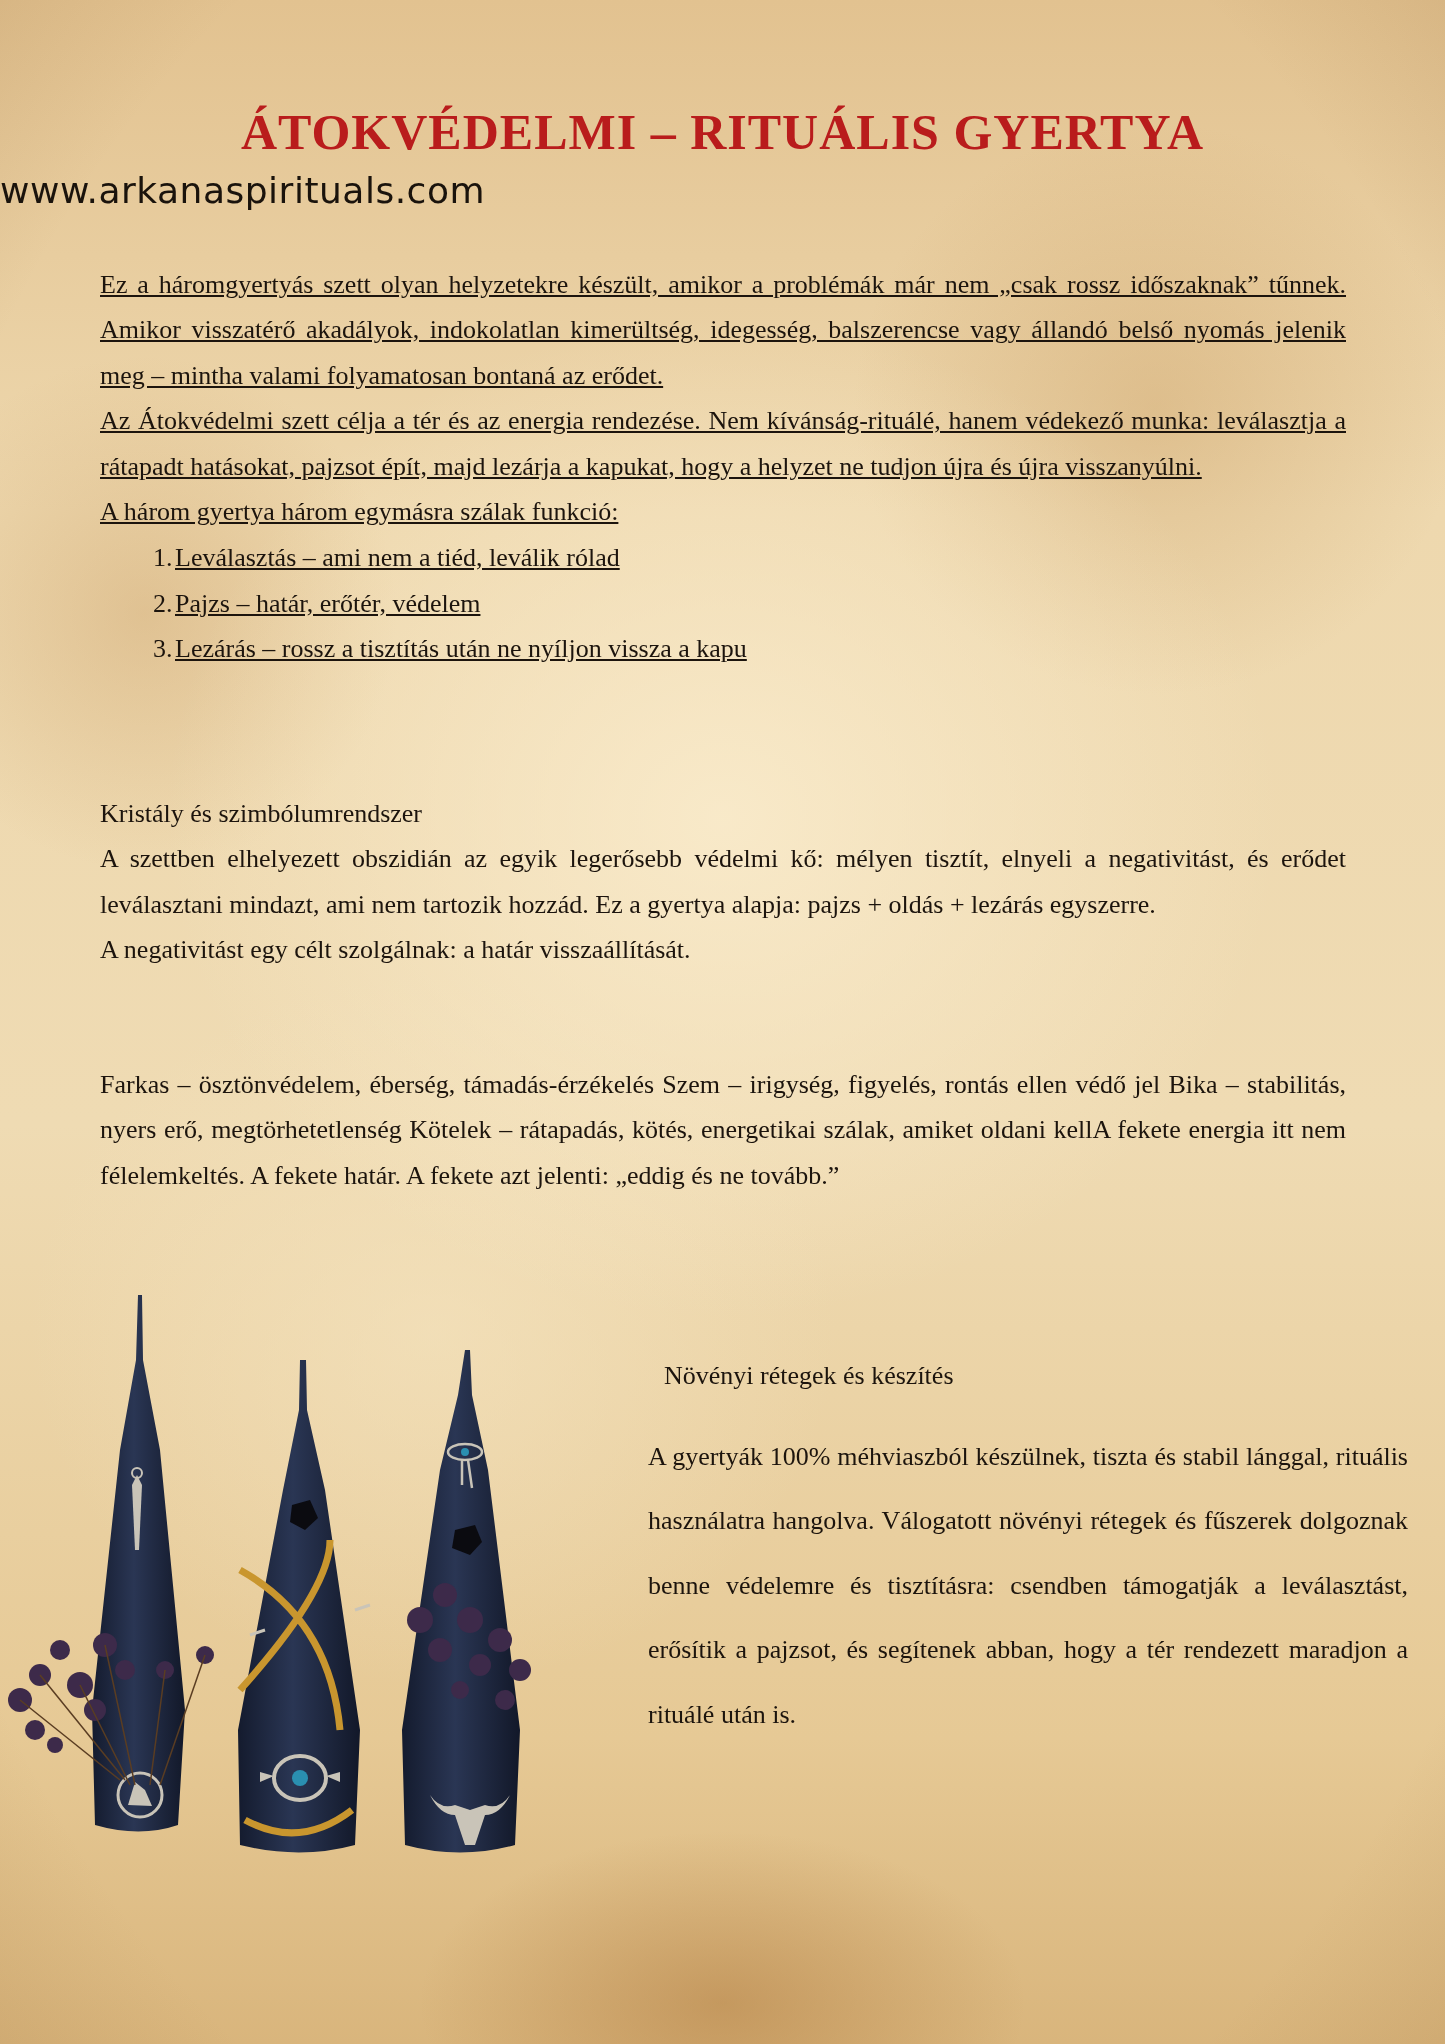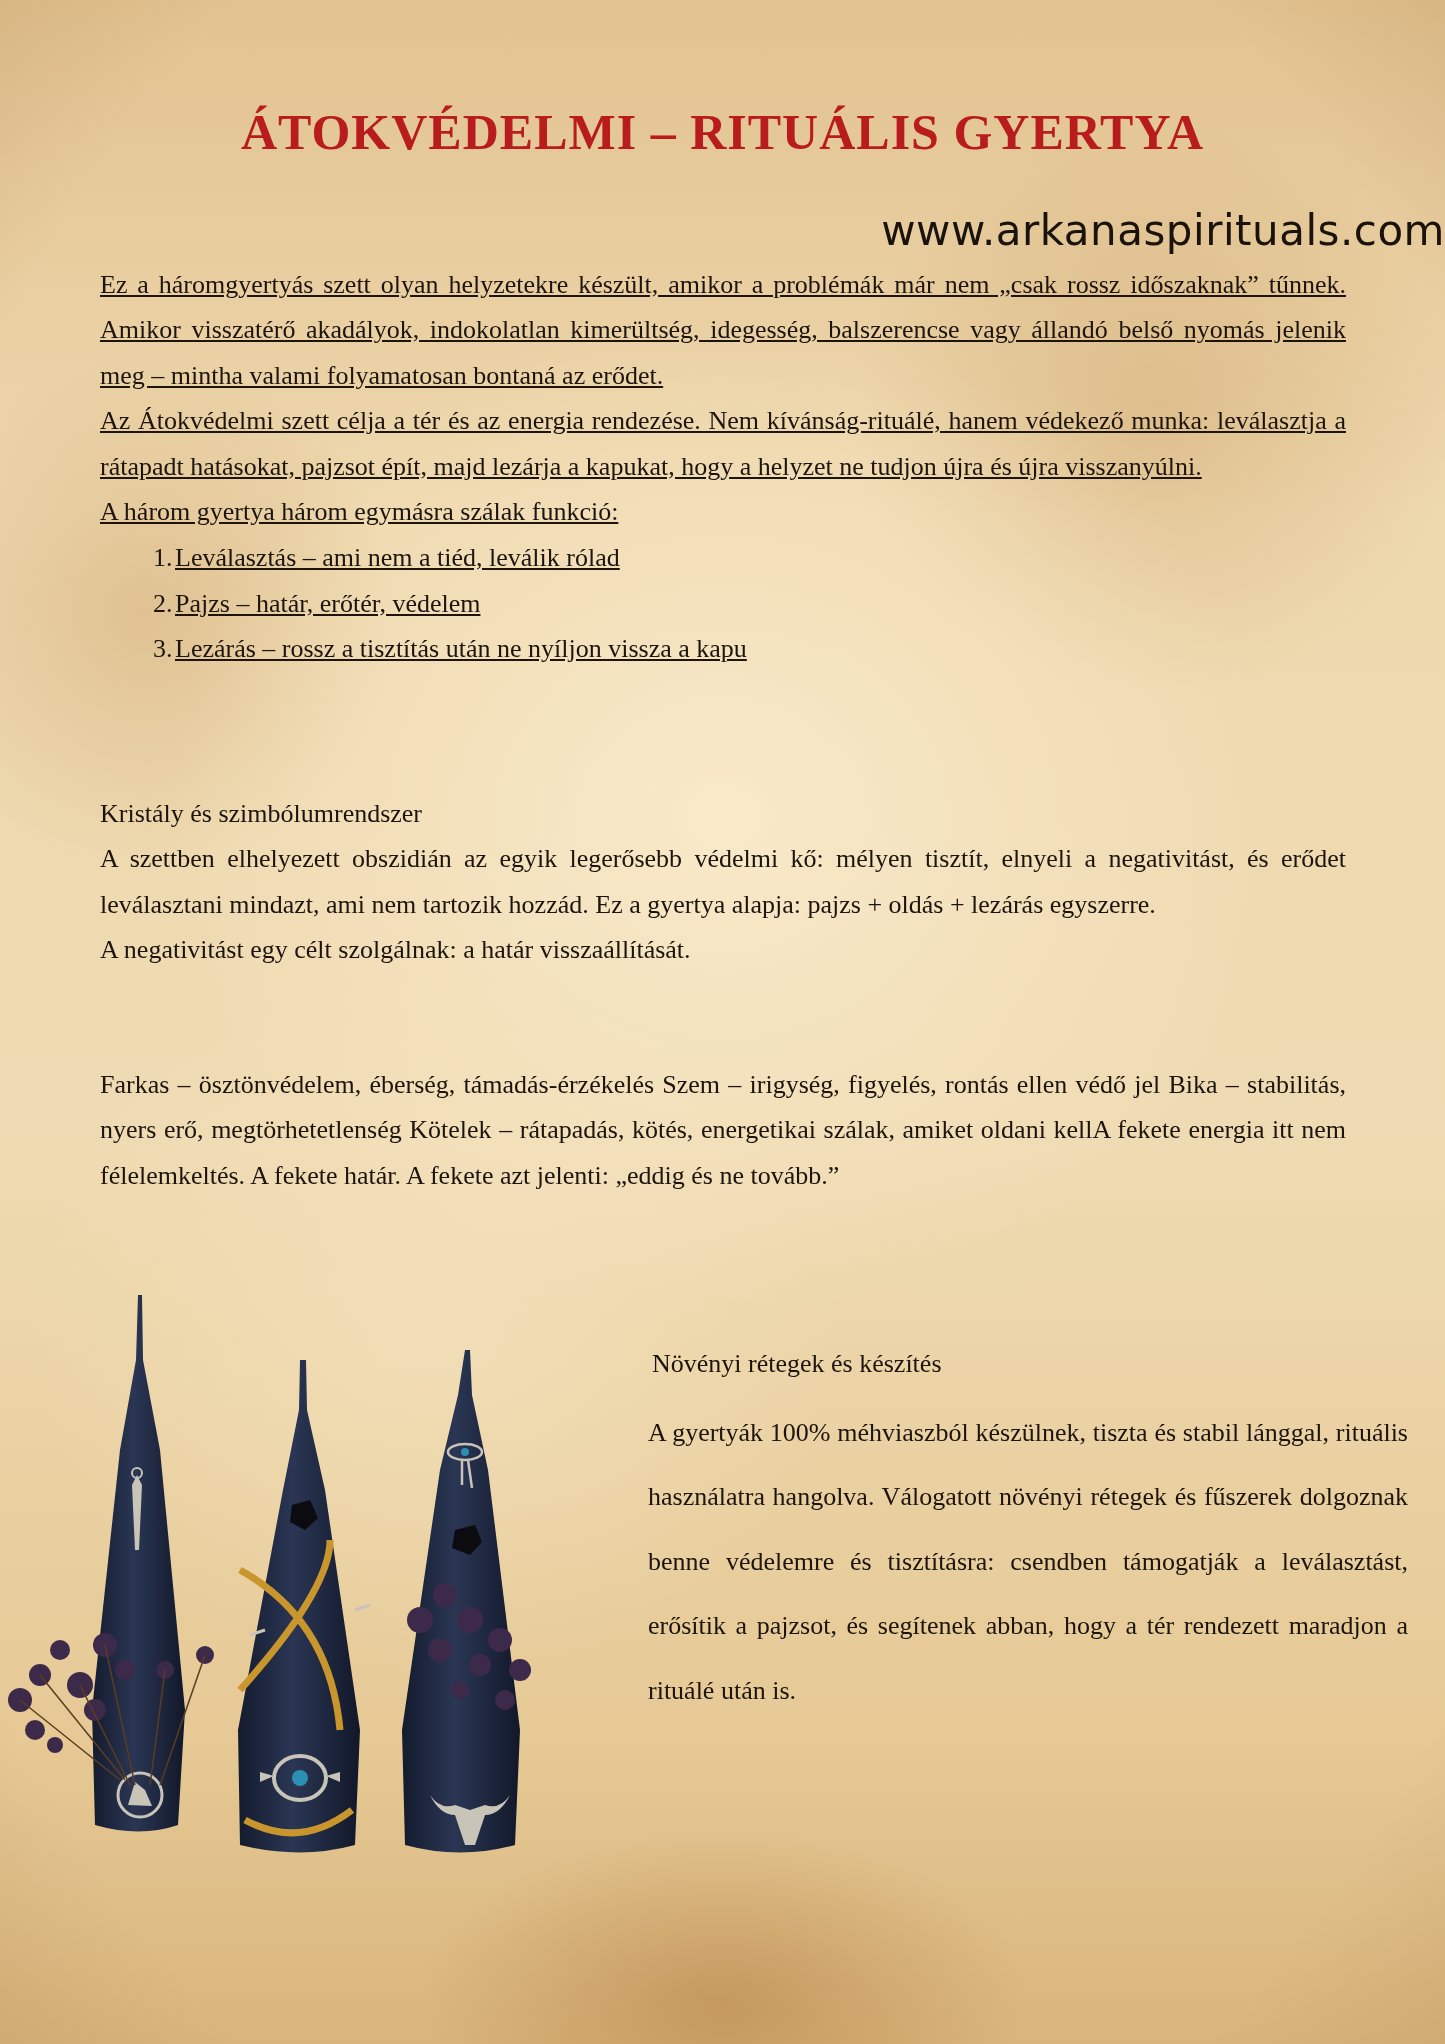--- a/index.html
+++ b/index.html
@@ -26,26 +26,25 @@
     .title {
       position: absolute; left: 0; right: 0; top: 103px;
       text-align: center;
       font-family: "Liberation Serif", serif;
       font-size: 50px; font-weight: bold;
       letter-spacing: 1px;
       color: #b91c1c;
     }
     .subtitle {
       position: absolute; left: 0; right: 0; top: 170px;
-      text-align: right;
+      text-align: left;
       font-family: "DejaVu Sans", sans-serif;
-      font-size: 42px;
+      font-size: 36px;
       color: #1a130c;
       letter-spacing: 0.5px;
-      margin-top: 36px;
     }
     .body-text {
       position: absolute; left: 100px; width: 1246px;
       font-size: 26px;
       line-height: 45.4px;
       text-align: justify;
       font-family: "Liberation Serif", serif;
     }
     .body-text p { margin: 0; }
     .intro { top: 262px; text-decoration: underline; }
@@ -165,15 +164,15 @@
         <circle cx="480" cy="375" r="11"></circle>
           <circle cx="505" cy="410" r="10"></circle>
         <circle cx="460" cy="400" r="9"></circle>
       </g>
       <path d="M430 505 Q440 520 455 515 L470 520 L485 515 Q500 520 510 505 Q500 525 485 525 L475 555 L465 555 L455 525 Q440 525 430 505 Z" fill="#c9c4b8"></path>
     </g>
   </svg>
 </div>
 
 <section class="herbal">
-  <p class="section-head" style="margin:4px;">Növényi rétegek és készítés</p>
+  <p class="section-head" style="margin:16px;">Növényi rétegek és készítés</p>
   <p style="margin:0;">A gyertyák 100% méhviaszból készülnek, tiszta és stabil lánggal, rituális használatra hangolva. Válogatott növényi rétegek és fűszerek dolgoznak benne védelemre és tisztításra: csendben támogatják a leválasztást, erősítik a pajzsot, és segítenek abban, hogy a tér rendezett maradjon a rituálé után is.</p>
 </section>
 
 </body></html>

